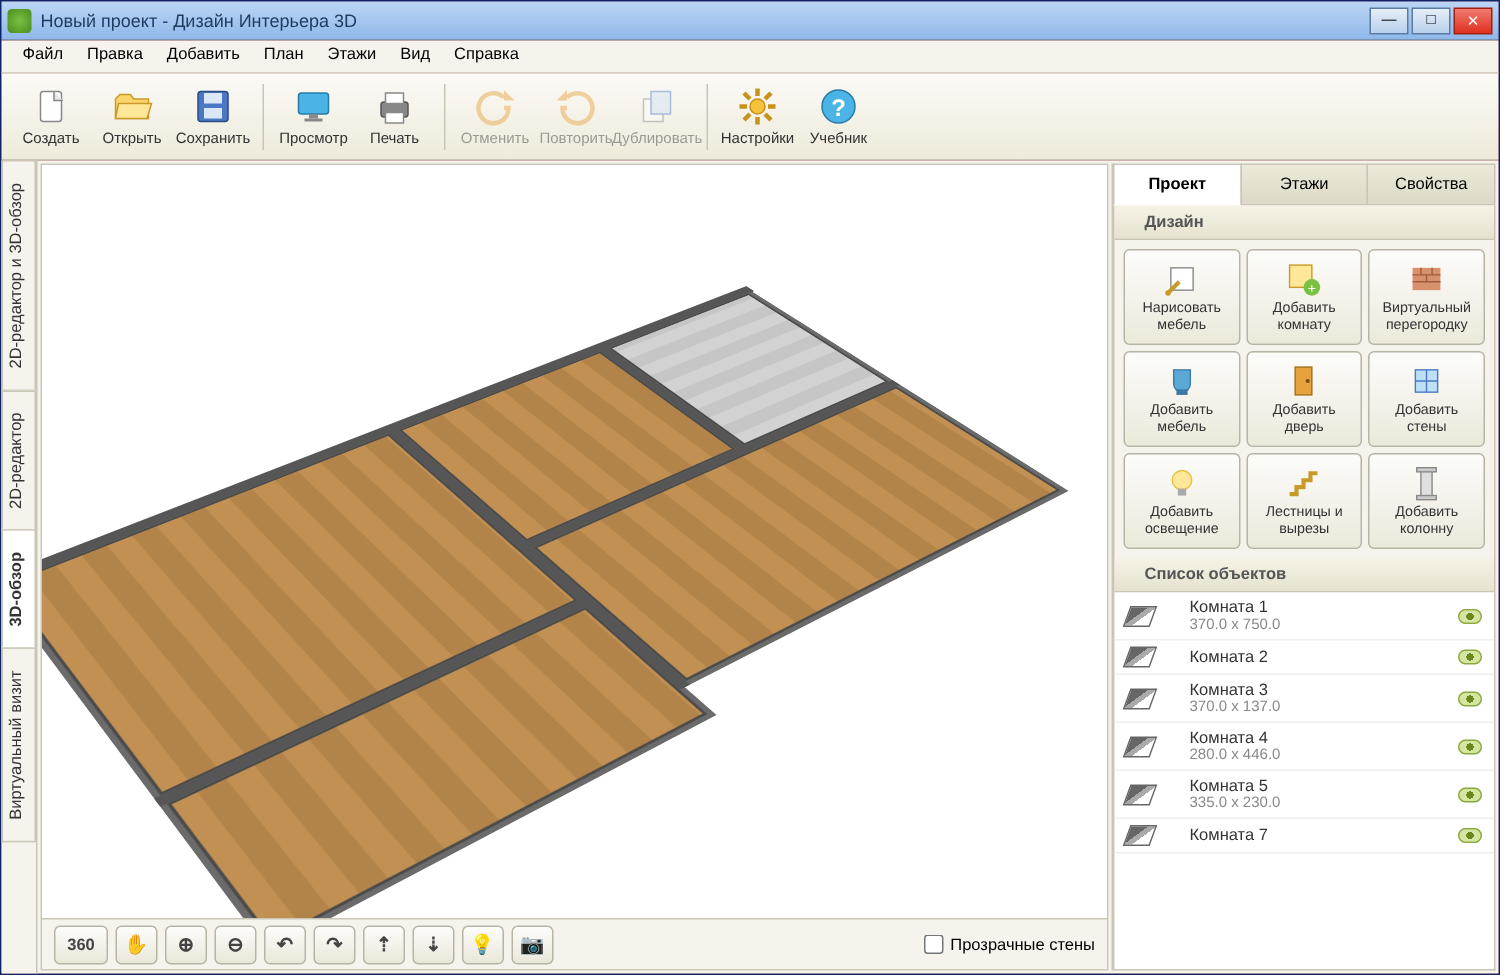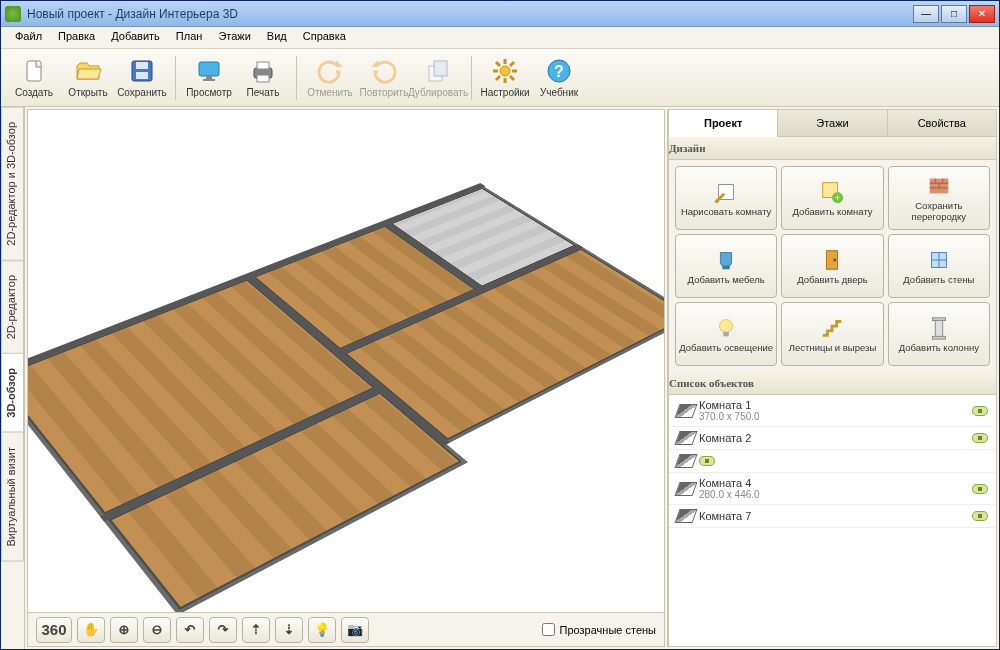--- a/index.html
+++ b/index.html
@@ -29,42 +29,42 @@
 .left-tabs { width: 24px; background: #f5f3ec; display: flex; flex-direction: column; border-right: 1px solid #cac6b6; }
 .vtab { flex: 0 0 auto; writing-mode: vertical-rl; transform: rotate(180deg); padding: 14px 3px; text-align: center; border: 1px solid #cac6b6; background: #f5f3ec; cursor: pointer; font-size: 11px; color: #333; margin-bottom: -1px; }
 .vtab.active { background: #fff; font-weight: bold; }
 
 .canvas-area { flex: 1; display: flex; flex-direction: column; background: #fff; border: 1px solid #cac6b6; margin: 2px; }
 .viewport { flex: 1; background: #ffffff; position: relative; overflow: hidden; }
 .viewport .scene { position: absolute; inset: 0; display: flex; align-items: center; justify-content: center; }
 
 .bottom-toolbar { height: 34px; background: #f5f3ec; border-top: 1px solid #cac6b6; display: flex; align-items: center; padding: 0 8px; gap: 5px; }
 .bt-btn { width: 28px; height: 26px; border: 1px solid #b8b4a4; border-radius: 4px; background: linear-gradient(to bottom, #fcfcfa, #eae7d9); display: flex; align-items: center; justify-content: center; cursor: pointer; font-size: 13px; font-weight: bold; color: #444; }
-.bt-btn.wide { width: 36px; font-size: 15px; }
+.bt-btn.wide { width: 36px; font-size: 11px; }
 .transparent-walls { margin-left: auto; display: flex; align-items: center; gap: 5px; font-size: 11px; }
 
-.right-panel { width: 330px; background: #f5f3ec; border-left: 1px solid #cac6b6; display: flex; flex-direction: column; margin: 2px 2px 2px 0; }
+.right-panel { width: 256px; background: #f5f3ec; border-left: 1px solid #cac6b6; display: flex; flex-direction: column; margin: 2px 2px 2px 0; }
 .panel-tabs { display: flex; height: 28px; }
 .ptab { flex: 1; display: flex; align-items: center; justify-content: center; border: 1px solid #cac6b6; background: linear-gradient(to bottom, #ece9da, #ddd9c8); cursor: pointer; font-size: 11px; }
 .ptab.active { background: #fff; border-bottom-color: #fff; font-weight: bold; }
 .ptab + .ptab { margin-left: -1px; }
 
 .panel-body { flex: 1; border: 1px solid #cac6b6; border-top: none; background: #f5f3ec; display: flex; flex-direction: column; overflow: hidden; }
-.section-header { background: linear-gradient(to bottom, #f6f3e6, #e6e2d0); border-bottom: 1px solid #cac6b6; padding: 5px 0; font-weight: bold; font-size: 11px; color: #555; font-family: Liberation Serif, serif; }
+.section-header { background: linear-gradient(to bottom, #f6f3e6, #e6e2d0); border-bottom: 1px solid #cac6b6; padding: 5px 20px; font-weight: bold; font-size: 11px; color: #555; }
 
 .design-grid { display: grid; grid-template-columns: repeat(3, 1fr); gap: 4px; padding: 6px; }
 .design-btn { border: 1px solid #b8b4a4; border-radius: 4px; background: linear-gradient(to bottom, #fcfcfa, #ece9db); height: 64px; display: flex; flex-direction: column; align-items: center; justify-content: center; gap: 2px; cursor: pointer; padding: 3px; }
 .design-btn .di { width: 26px; height: 26px; }
 .design-btn span { font-size: 9.5px; text-align: center; line-height: 1.15; color: #333; }
 
 .obj-list { flex: 1; overflow-y: auto; background: #fff; display: flex; flex-direction: column; }
 .obj-list::-webkit-scrollbar { width: 16px; }
 .obj-list::-webkit-scrollbar-track { background: #f0ede1; border-left: 1px solid #cac6b6; }
 .obj-list::-webkit-scrollbar-thumb { background: #d6d2c2; border: 1px solid #b8b4a4; }
-.obj-item { display: flex; align-items: center; gap: 4px; padding: 4px 8px; border-bottom: 1px solid #eee; cursor: pointer; }
+.obj-item { display: flex; align-items: center; gap: 24px; padding: 4px 8px; border-bottom: 1px solid #eee; cursor: pointer; }
 .obj-icon { width: 18px; height: 14px; background: linear-gradient(135deg, #666 40%, #aaa 40%, #aaa 60%, #fff 60%); transform: skewX(-20deg); border: 1px solid #666; }
 .obj-text { flex: 1; display: flex; flex-direction: column; }
 .obj-name { font-size: 11px; color: #333; }
 .obj-dim { font-size: 10px; color: #888; }
 .eye { width: 16px; height: 10px; border: 1px solid #8aa83c; border-radius: 60% / 100%; background: radial-gradient(circle, #6a8820 30%, #d6e6a0 31%); }
 
 
 .room3d { width: 700px; height: 450px; position: relative; transform: perspective(1200px) rotateX(52deg) rotateZ(-36deg); transform-style: preserve-3d; }
 .floor { position: absolute; background: repeating-linear-gradient(90deg, #c19052, #c19052 18px, #b3844a 18px, #b3844a 36px); border: 4px solid #6b6b6b; box-shadow: inset 0 0 0 2px #4b4b4b; }
 .wall-inner { position: absolute; background: #4d4d4d; }
@@ -244,42 +244,42 @@
         </div>
       <div class="panel-body">
         <div class="section-header">Дизайн</div>
         <div class="design-grid" id="design-grid">
             <div class="design-btn">
               <div class="di"><svg viewBox="0 0 28 28" width="26" height="26">
                   <rect x="6" y="6" width="16" height="16" fill="#fff" stroke="#888"></rect>
                   <path d="M4 24l8-8" stroke="#c89a2a" stroke-width="3"></path>
                   <circle cx="4" cy="24" r="2" fill="#c89a2a"></circle>
                 </svg></div>
-              <span>Нарисовать комнату</span>
+              <span>Нарисовать мебель</span>
             </div>
             <div class="design-btn">
               <div class="di"><svg viewBox="0 0 28 28" width="26" height="26">
                   <rect x="4" y="4" width="16" height="16" fill="#ffe79a" stroke="#c89a2a"></rect>
                   <circle cx="20" cy="20" r="6" fill="#7ac043"></circle>
                   <text x="20" y="24" font-size="10" text-anchor="middle" fill="#fff">+</text>
                 </svg></div>
               <span>Добавить комнату</span>
             </div>
             <div class="design-btn">
               <div class="di"><svg viewBox="0 0 28 28" width="26" height="26">
                   <rect x="4" y="6" width="20" height="16" fill="#d9906c"></rect>
                   <g stroke="#a05c3c">
                     <line x1="4" y1="11" x2="24" y2="11"></line>
                     <line x1="4" y1="16" x2="24" y2="16"></line>
                     <line x1="10" y1="6" x2="10" y2="11"></line>
                     <line x1="18" y1="6" x2="18" y2="11"></line>
                     <line x1="14" y1="11" x2="14" y2="16"></line>
                   </g>
                 </svg></div>
-              <span>Сохранить перегородку</span>
+              <span>Виртуальный перегородку</span>
             </div>
             <div class="design-btn">
               <div class="di"><svg viewBox="0 0 28 28" width="26" height="26">
                   <path d="M8 6h12v10a6 6 0 0 1-12 0z" fill="#5aa8d6" stroke="#3a7aa6"></path>
                   <rect x="10" y="20" width="8" height="4" fill="#3a7aa6"></rect>
                 </svg></div>
               <span>Добавить мебель</span>
             </div>
             <div class="design-btn">
               <div class="di"><svg viewBox="0 0 28 28" width="26" height="26">
@@ -331,33 +331,45 @@
             <div class="obj-item">
               <div class="obj-icon"></div>
               <div class="obj-text">
                 <div class="obj-name">Комната 2</div>
                 <div class="obj-dim"></div>
               </div>
               <div class="eye"></div>
             </div>
             <div class="obj-item">
               <div class="obj-icon"></div>
+              <div class="obj-text">
+                <div class="obj-name">Комната 3</div>
+                <div class="obj-dim">370.0 x 137.0</div>
+              </div>
               <div class="eye"></div>
             </div>
             <div class="obj-item">
               <div class="obj-icon"></div>
               <div class="obj-text">
                 <div class="obj-name">Комната 4</div>
                 <div class="obj-dim">280.0 x 446.0</div>
               </div>
               <div class="eye"></div>
             </div>
             <div class="obj-item">
               <div class="obj-icon"></div>
               <div class="obj-text">
+                <div class="obj-name">Комната 5</div>
+                <div class="obj-dim">335.0 x 230.0</div>
+              </div>
+              <div class="eye"></div>
+            </div>
+            <div class="obj-item">
+              <div class="obj-icon"></div>
+              <div class="obj-text">
                 <div class="obj-name">Комната 7</div>
                 <div class="obj-dim"></div>
               </div>
               <div class="eye"></div>
             </div>
           </div>
       </div>
     </div>
 
   </div>

